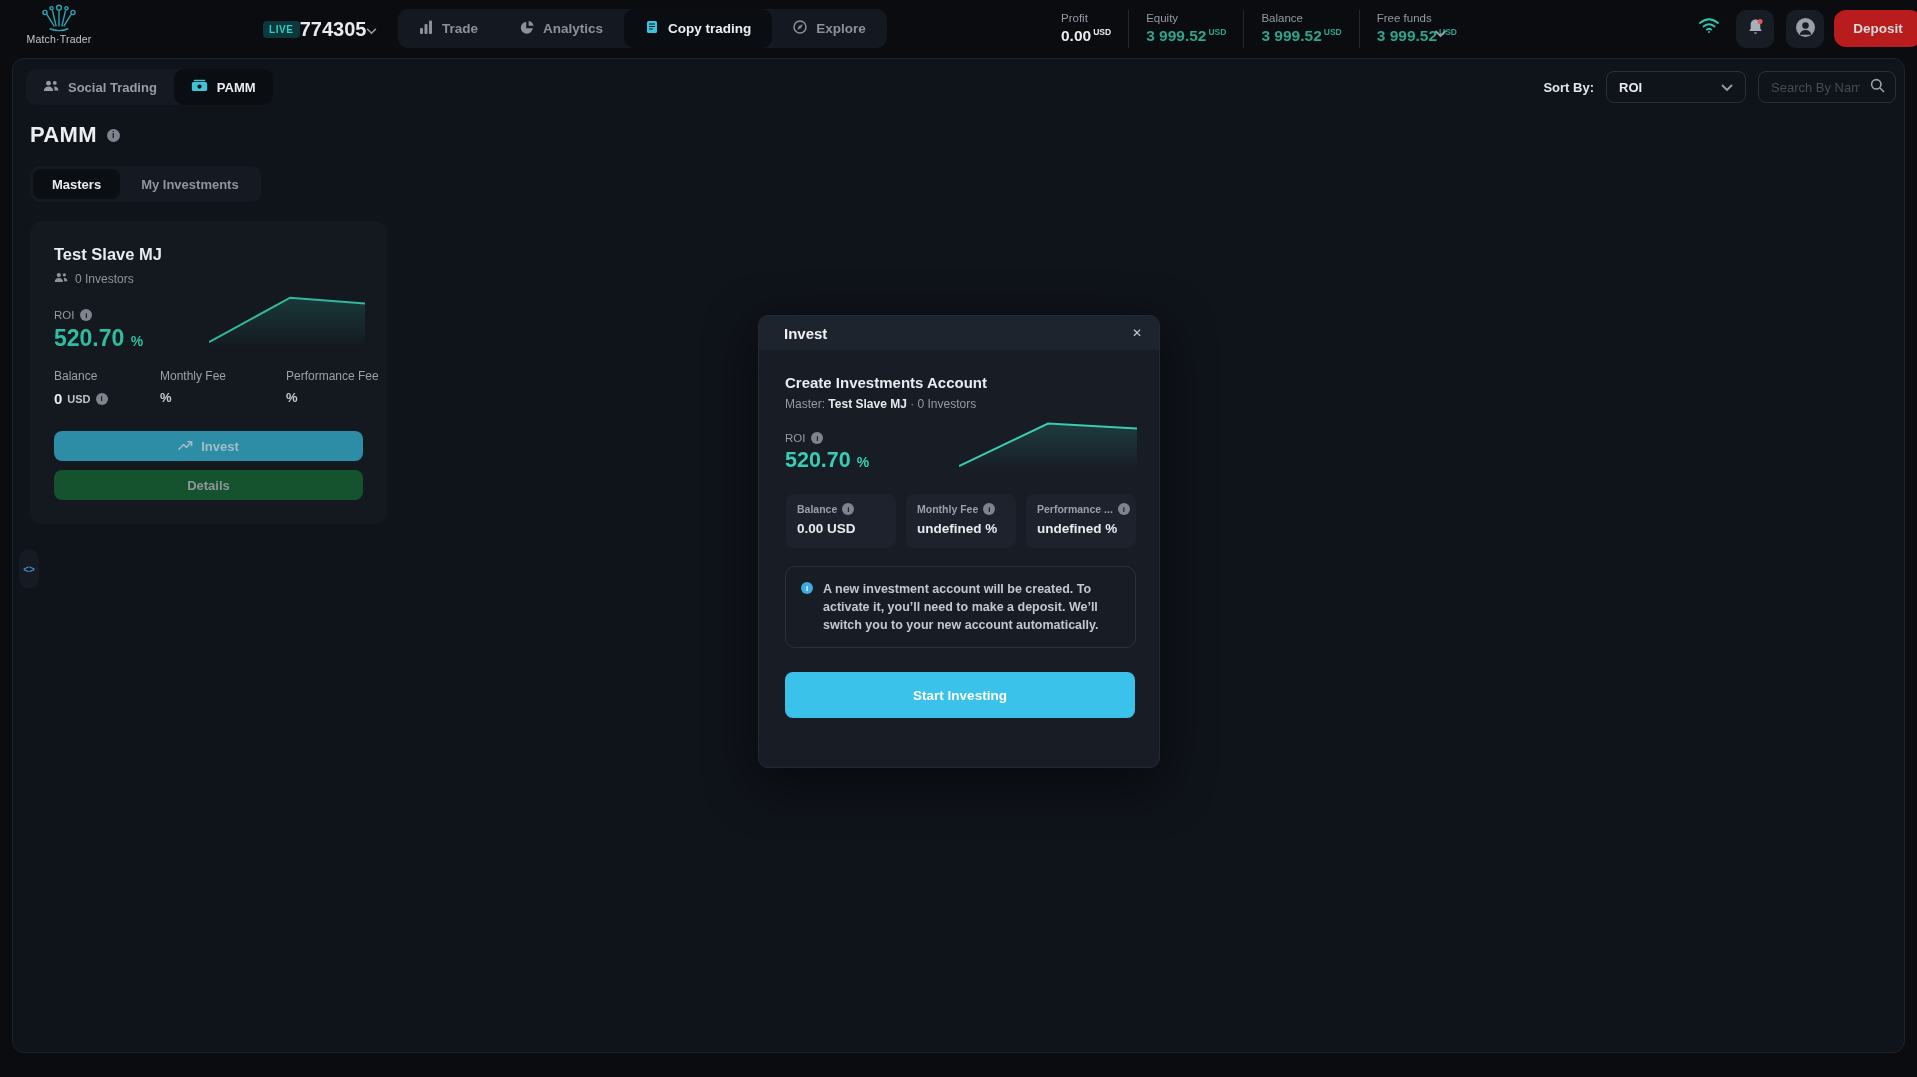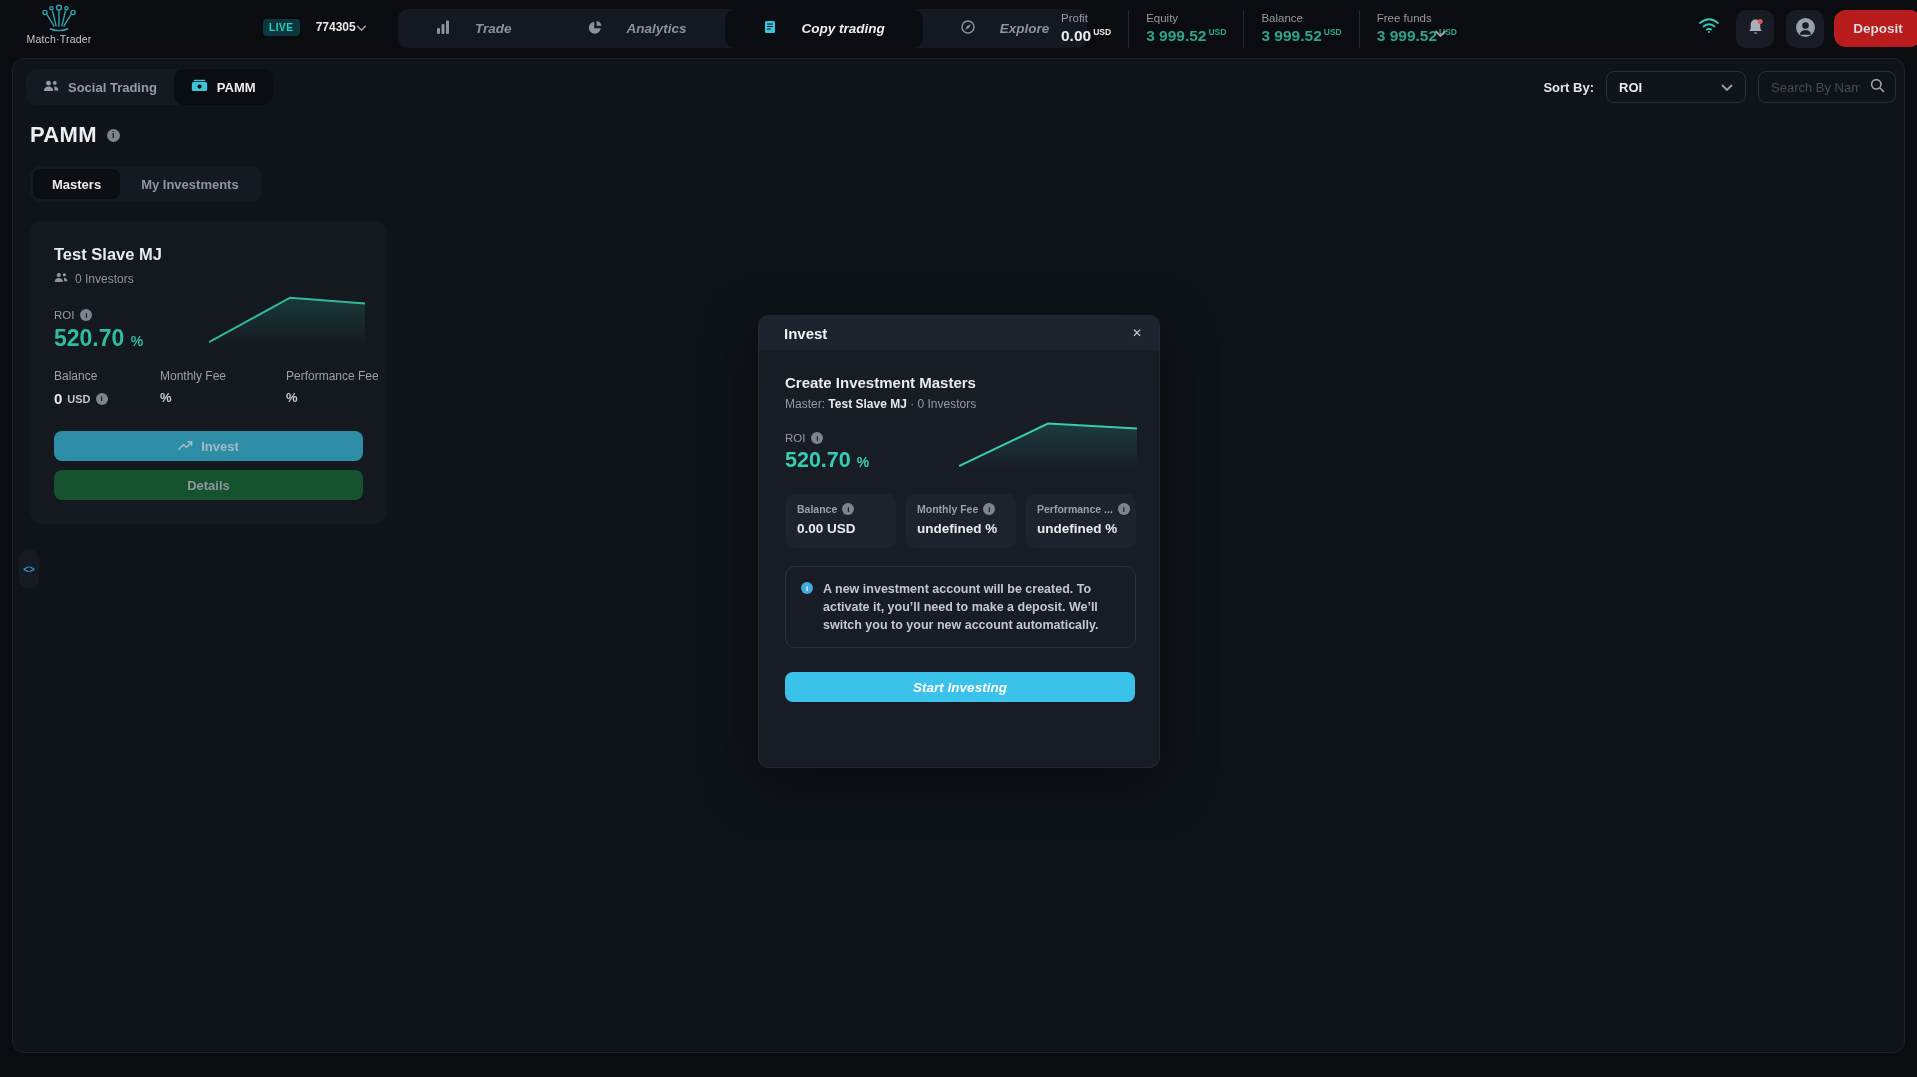--- a/index.html
+++ b/index.html
@@ -5,23 +5,23 @@
   html,body{margin:0;padding:0;background:#07090c;}
   body{font-family:"Liberation Sans",sans-serif;}
   .app{position:relative;width:1917px;height:1077px;background:#0a0c10;overflow:hidden;color:#e9ebee;}
 
   
   .header{position:absolute;left:0;top:0;width:100%;height:58px;}
   .brand{position:absolute;left:18px;top:4px;width:82px;text-align:center;cursor:pointer;}
   .brand-label{font-size:10.5px;color:#c2c7cd;margin-top:-3px;letter-spacing:.2px;}
   .account{position:absolute;left:263px;top:18px;display:flex;align-items:center;gap:0;cursor:pointer;}
   .live-badge{background:#0e373d;color:#29d0c4;font-size:10px;font-weight:bold;letter-spacing:.6px;padding:3px 6px;border-radius:4px;}
-  .account-number{font-size:12px;font-weight:bold;color:#e8eaec;margin-left:16px;}
+  .account-number{font-size:20px;font-weight:bold;color:#e8eaec;}
   .main-nav{position:absolute;left:398px;top:9px;height:39px;background:#141821;border-radius:10px;display:flex;align-items:stretch;}
-  .nav-item{display:flex;align-items:center;gap:25px;padding:0 38px;font-size:13.5px;font-weight:bold;color:#8b919b;border-radius:10px;cursor:pointer;white-space:nowrap;font-style:italic;}
+  .nav-item{display:flex;align-items:center;gap:9px;padding:0 21px;font-size:13.5px;font-weight:bold;color:#8b919b;border-radius:10px;cursor:pointer;white-space:nowrap;}
   .nav-item.active{background:#0a0d12;color:#eceef1;}
   .stats-group{position:absolute;left:1044px;top:9px;display:flex;align-items:center;height:40px;}
   .stat{padding:0 17px;}
   .stat-label{font-size:11.5px;color:#949aa3;margin-bottom:3px;white-space:nowrap;}
   .stat-value{font-size:15.5px;font-weight:bold;color:#e9ebee;white-space:nowrap;}
   .stat.teal .stat-value{color:#2da48b;}
   .stat-value sup{font-size:8.5px;font-weight:bold;margin-left:2px;}
   .stat-divider{width:1px;height:38px;background:#222733;}
   .stats-chevron{position:absolute;left:1434px;top:24px;cursor:pointer;}
   .wifi-wrap{position:absolute;left:1698px;top:17px;}
@@ -77,21 +77,21 @@
   .master-line b{color:#e6e8eb;}
   .modal-roi{position:absolute;left:26px;top:116px;}
   .modal-roi .roi-value{font-size:21.5px;color:#38cdb2;}
   .modal-chart{position:absolute;left:200px;top:104px;width:178px;height:50px;}
   .stat-boxes{position:absolute;left:27px;top:178px;display:flex;gap:10px;}
   .stat-box{width:110px;height:54px;background:#1d222c;border-radius:8px;padding:9px 11px;box-sizing:border-box;overflow:hidden;}
   .stat-box-label{display:flex;align-items:center;gap:5px;font-size:10.5px;font-weight:bold;color:#9aa0a9;white-space:nowrap;}
   .stat-box-value{font-size:13.5px;font-weight:bold;color:#e9ebee;margin-top:6px;white-space:nowrap;}
   .info-box{position:absolute;left:26px;top:250px;width:351px;border:1px solid #2b313c;border-radius:10px;padding:13px 15px;box-sizing:border-box;display:flex;gap:10px;}
   .info-text{font-size:12.5px;color:#c3c8cf;line-height:1.45;font-weight:bold;}
-  .modal-primary{position:absolute;left:26px;top:356px;width:350px;height:30px;background:#3bc2ea;color:#fdfeff;font-size:13.5px;font-style:italic;}
+  .modal-primary{position:absolute;left:26px;top:356px;width:350px;height:46px;background:#3bc2ea;color:#fdfeff;font-size:13.5px;}
   .modal-cancel{position:absolute;left:26px;top:395px;width:350px;height:30px;background:#262c36;color:#b3b8c0;}
 
   
   .info-i{width:13px;height:13px;border-radius:50%;background:#7e848e;color:#14181f;font-size:9px;font-weight:bold;display:inline-flex;align-items:center;justify-content:center;flex:0 0 auto;font-style:normal;}
   .info-i.small{width:12px;height:12px;font-size:8px;}
   .info-i.blue{background:#3fa9e0;color:#fff;margin-top:2px;}
 </style>
 </head>
 <body>
 
@@ -347,21 +347,21 @@
   </div>
 
   <div class="overlay"></div>
 
   <div class="modal">
     <div class="modal-header">
       <span class="modal-title">Invest</span>
       <span class="modal-close">✕</span>
     </div>
 
-    <div class="modal-heading">Create Investment Masters</div>
+    <div class="modal-heading">Create Investments Account</div>
     <div class="master-line">
       <span>Master:</span>
       <b>Test Slave MJ</b>
       <span>·</span>
       <span>0 Investors</span>
     </div>
 
     <div class="modal-roi">
       <div class="roi-label-row">
         <span>ROI</span>

